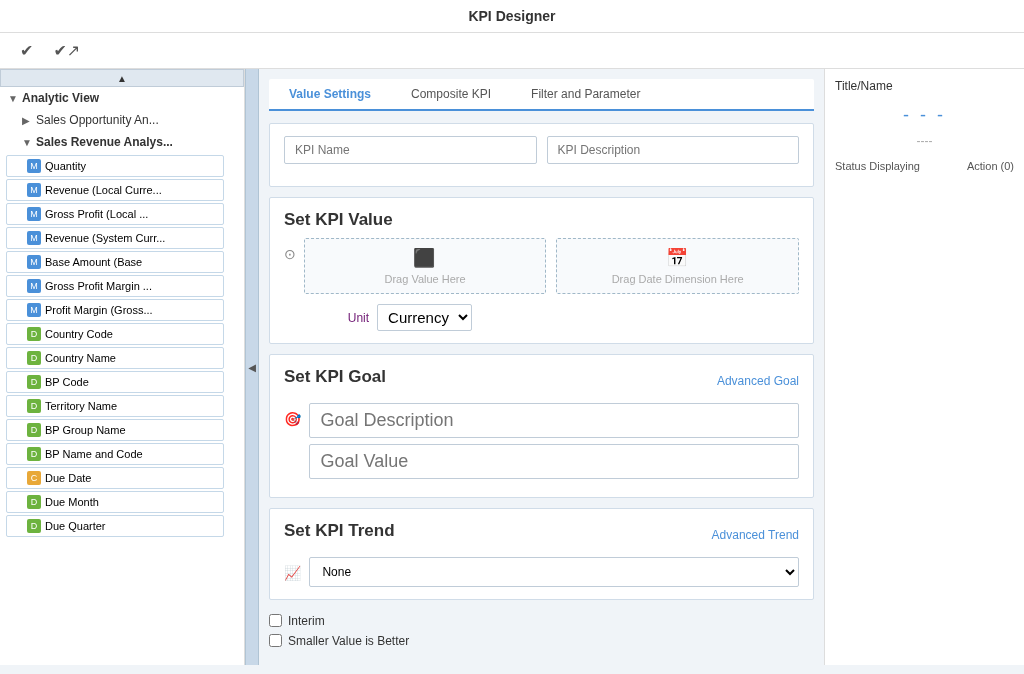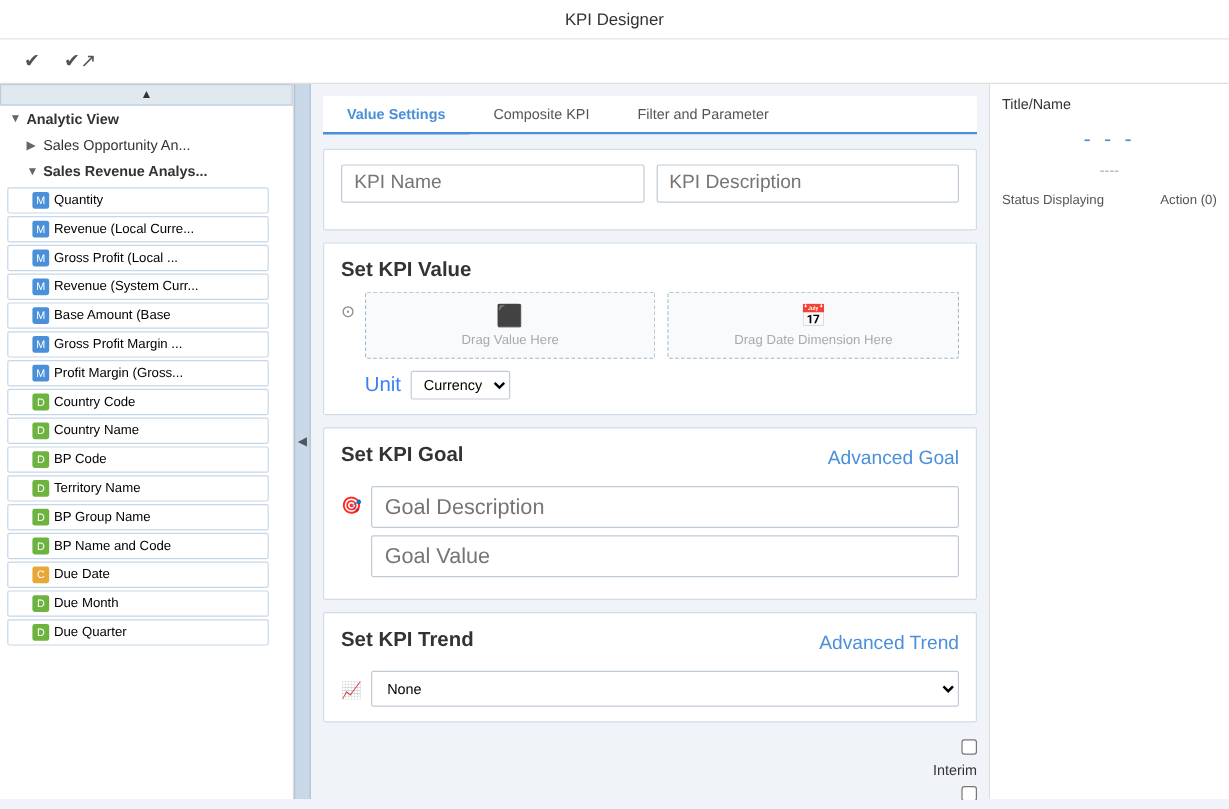--- a/index.html
+++ b/index.html
@@ -4,21 +4,21 @@
   <style>
     * { box-sizing: border-box; margin: 0; padding: 0; }
     body { font-family: Arial, sans-serif; font-size: 12px; background: #f0f4f8; color: #333; }
 
     .app-header {
       background: #fff;
       border-bottom: 1px solid #ddd;
       padding: 8px 20px;
       text-align: center;
       font-size: 14px;
-      font-weight: normal;
+      font-weight: bold;
       color: #333;
     }
 
     .toolbar {
       background: #fff;
       border-bottom: 1px solid #ddd;
       padding: 6px 16px;
       display: flex;
       align-items: center;
       gap: 12px;
@@ -166,21 +166,21 @@
       display: flex;
       gap: 10px;
       margin-bottom: 10px;
     }
 
     .kpi-input {
       flex: 1;
       padding: 6px 10px;
       border: 1px solid #c0ccd8;
       border-radius: 2px;
-      font-size: 16px;
+      font-size: 12px;
       color: #999;
       background: #fff;
     }
 
     .section-label {
       font-size: 17px;
       font-weight: bold;
       color: #333;
       margin-bottom: 8px;
     }
@@ -211,44 +211,45 @@
       margin-bottom: 4px;
     }
 
     .unit-row {
       display: flex;
       align-items: center;
       gap: 8px;
     }
 
     .unit-label {
-      font-size: 17px;
-      color: #3b82f6;
+      font-size: 12px;
+      color: #701a75;
+      margin-left: 44px;
     }
 
     .unit-select {
       padding: 3px 6px;
       border: 1px solid #c0ccd8;
       border-radius: 2px;
-      font-size: 12px;
+      font-size: 15px;
       background: #fff;
       cursor: pointer;
     }
 
     
     .goal-header {
       display: flex;
       justify-content: space-between;
       align-items: center;
       margin-bottom: 8px;
     }
 
     .goal-link {
       color: #4a90d9;
-      font-size: 16px;
+      font-size: 12px;
       cursor: pointer;
       text-decoration: none;
     }
 
     .goal-inputs {
       flex: 1;
     }
 
     .goal-input {
       width: 100%;
@@ -276,24 +277,23 @@
       border: 1px solid #c0ccd8;
       border-radius: 2px;
       font-size: 12px;
       background: #fff;
       cursor: pointer;
     }
 
     
     .checkbox-row {
       display: flex;
-      align-items: flex-end;
+      align-items: flex-start;
       gap: 6px;
       margin-bottom: 6px;
-      flex-direction: column;
     }
 
     .checkbox-row input[type="checkbox"] { cursor: pointer; }
 
     
     .right-panel {
       width: 200px;
       min-width: 200px;
       background: #fff;
       border-left: 1px solid #ddd;

